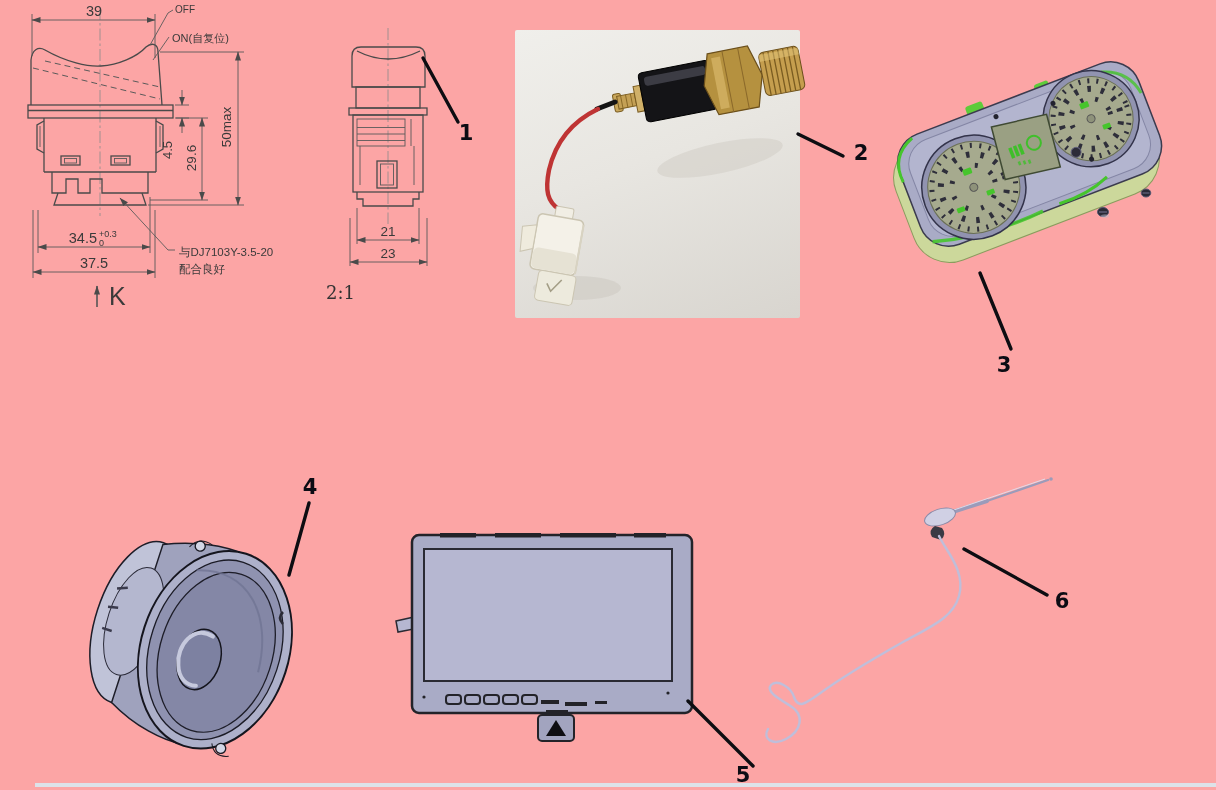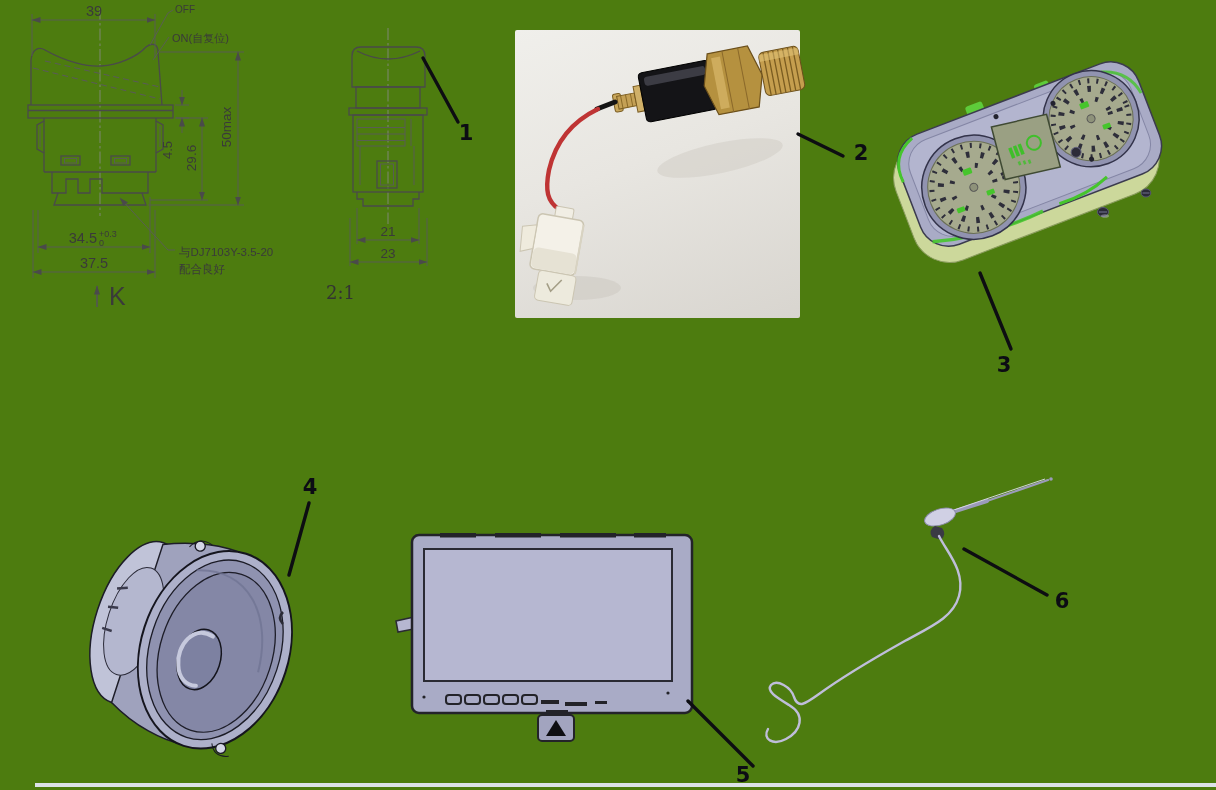--- a/index.html
+++ b/index.html
@@ -1,16 +1,16 @@
 <!DOCTYPE html>
 <html><head>
 <meta charset="utf-8">
 <style>
   html,body{margin:0;padding:0;background:#fff;}
-  #page{position:relative;width:1216px;height:790px;background:#4d7c0f;overflow:hidden;
+  #page{position:relative;width:1216px;height:790px;background:#fca5a5;overflow:hidden;
         font-family:"Liberation Sans","DejaVu Sans",sans-serif;}
   .part{position:absolute;overflow:visible;}
   svg{overflow:visible;}
   .dl{stroke:#4a4a4a;stroke-width:1.3;fill:none;}
   .thin{stroke:#5a5a5a;stroke-width:0.9;fill:none;}
   .cl{stroke:#8a8a8a;stroke-width:0.8;fill:none;stroke-dasharray:12 3 2.5 3;}
   .dash{stroke:#5a5a5a;stroke-width:1;fill:none;stroke-dasharray:6 4;}
   .dimtxt{fill:#3a3a3a;stroke:none;font-family:"Liberation Sans","DejaVu Sans",sans-serif;}
   .callout{position:absolute;width:26px;text-align:center;font-weight:bold;font-size:21px;
            color:#0c0c14;line-height:22px;font-family:"DejaVu Sans","Liberation Sans",sans-serif;}

